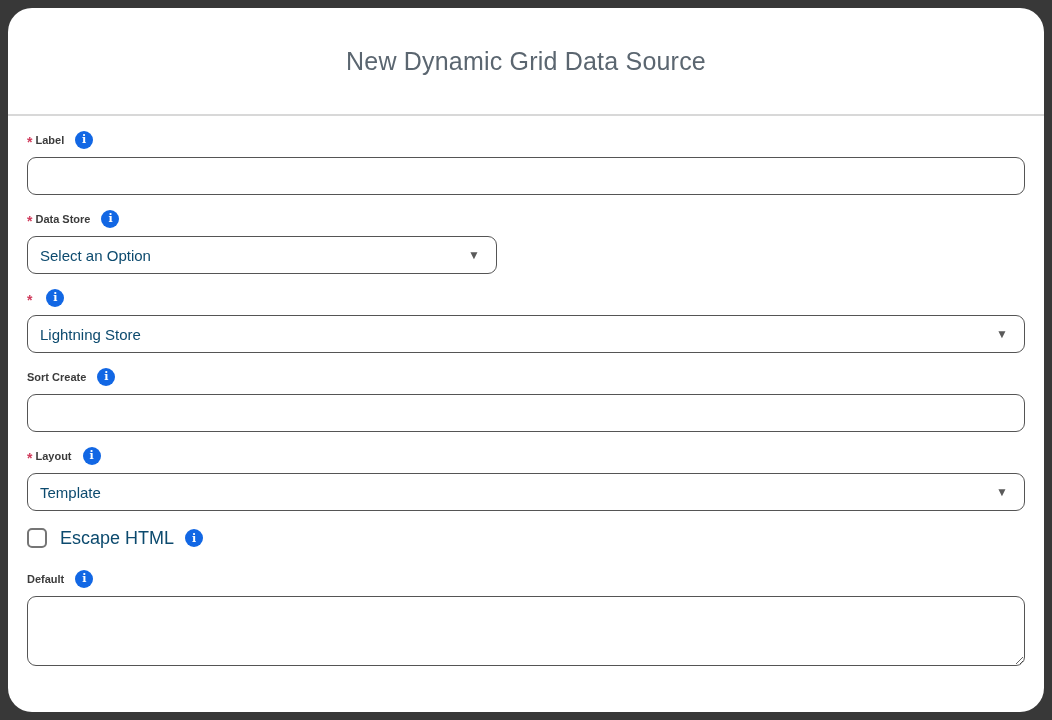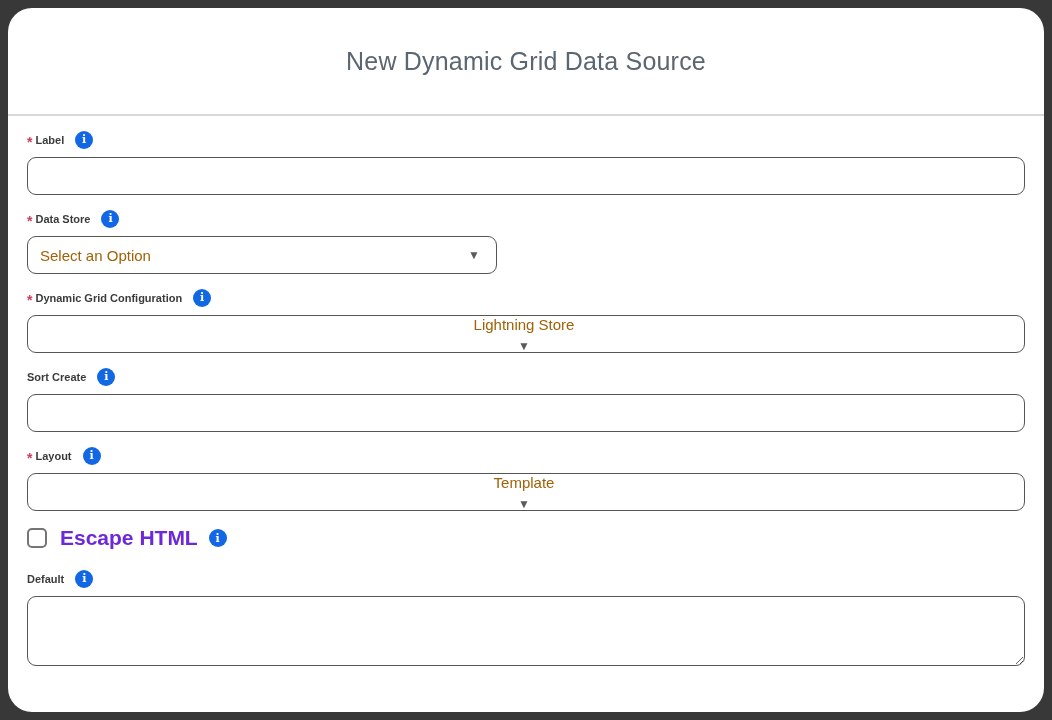--- a/index.html
+++ b/index.html
@@ -90,28 +90,28 @@
     border-radius: 9px;
     background: #ffffff;
     display: flex;
     align-items: center;
     justify-content: space-between;
     padding: 0 16px 0 12px;
     cursor: pointer;
   }
   .select-box .select-value {
     font-size: 15px;
-    color: #a16207;
+    color: #0c4a6e;
   }
   .select-box .caret {
     font-size: 12px;
     color: #5a5a5a;
     line-height: 1;
   }
-  .select-full { width: 100%; flex-direction: column; }
+  .select-full { width: 100%; }
   .row-inline { display: flex; align-items: center; }
   .ds-select { width: 470px; }
   .btn {
     background: #1570eb;
     color: #ffffff;
     border: none;
     font-family: "Liberation Sans", sans-serif;
     font-size: 15px;
     font-weight: 700;
     border-radius: 19px;
@@ -132,24 +132,24 @@
     appearance: none;
     -webkit-appearance: none;
     width: 20px; height: 20px;
     border: 2px solid #757575;
     border-radius: 5px;
     background: #ffffff;
     cursor: pointer;
     margin: 0;
   }
   .checkbox-label {
-    font-size: 21px;
-    color: #6d28d9;
+    font-size: 18px;
+    color: #0c4a6e;
     margin-left: 13px;
-    font-weight: 700;
+    font-weight: 400;
   }
   .textarea {
     width: 100%;
     height: 70px;
     border: 1px solid #555555;
     border-radius: 9px;
     resize: both;
     outline: none;
     font-family: "Liberation Sans", sans-serif;
     font-size: 15px;
@@ -200,21 +200,20 @@
         <div class="select-box ds-select">
           <span class="select-value">Select an Option</span>
           <span class="caret">▼</span>
         </div>
       </div>
     </div>
 
     <div class="field">
       <div class="field-label-row">
         <span class="req">*</span>
-        <span class="lbl">Dynamic Grid Configuration</span>
         <span class="info-icon">
           <span class="info-glyph">i</span>
         </span>
       </div>
       <div class="select-box select-full">
         <span class="select-value">Lightning Store</span>
         <span class="caret">▼</span>
       </div>
     </div>
 

